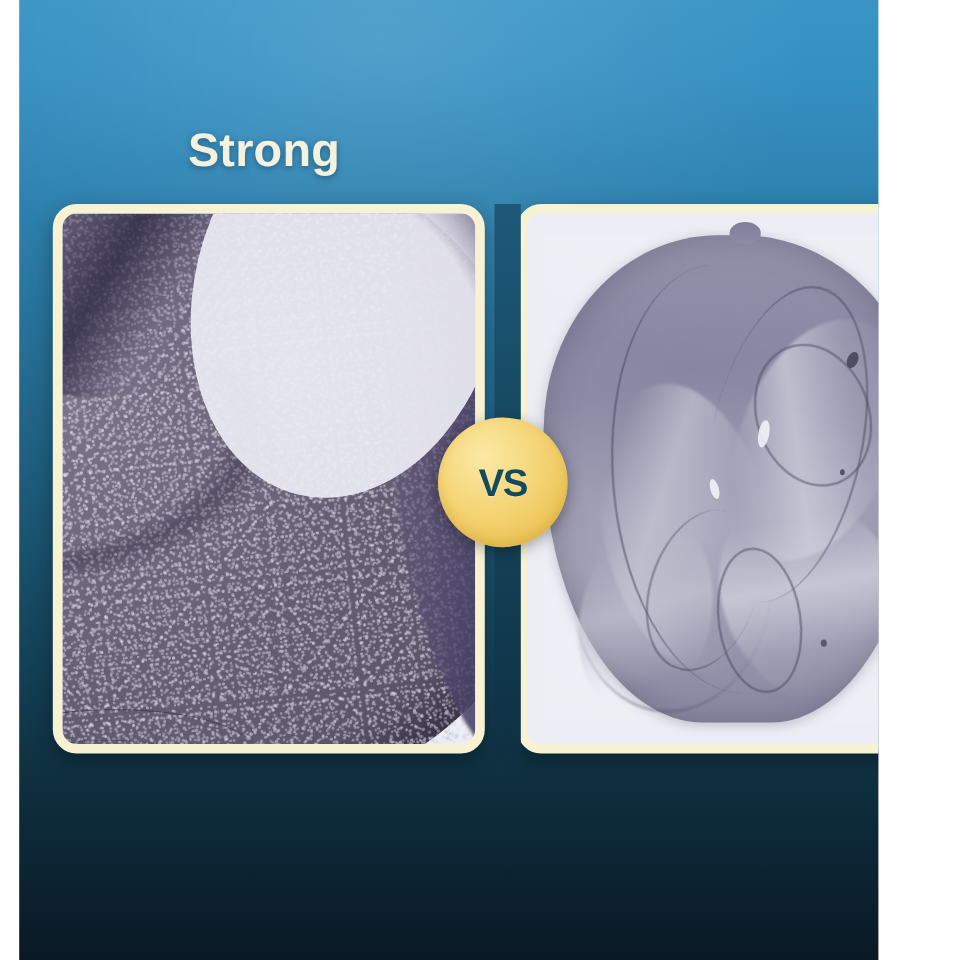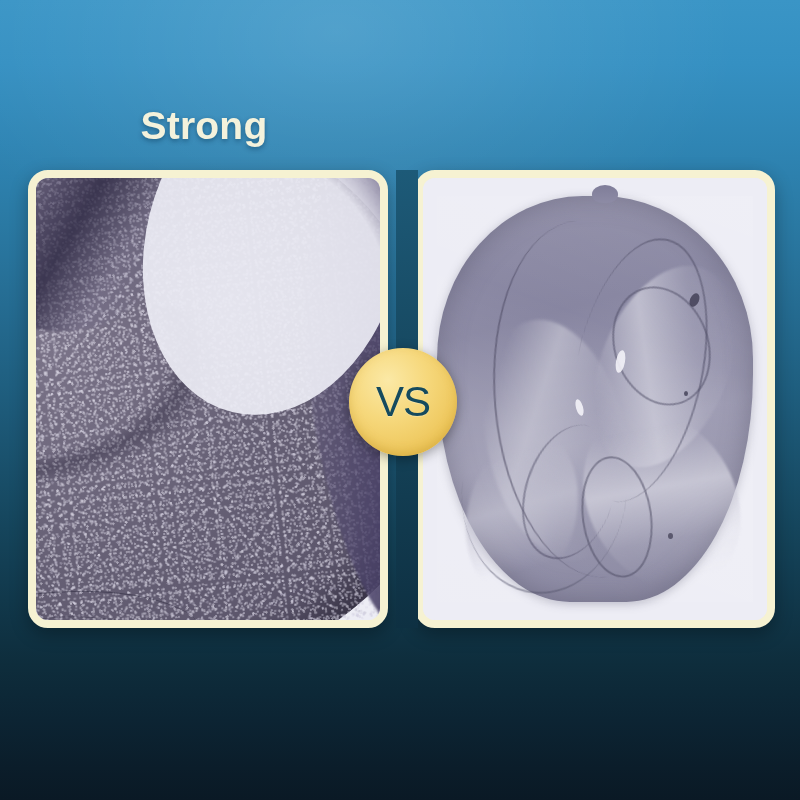--- a/index.html
+++ b/index.html
@@ -7,37 +7,38 @@
 
   html, body {
     width:800px; height:800px;
     font-family:"Liberation Sans", sans-serif;
     overflow:hidden;
   }
 
   
   #stage{
     position:relative;
-    width:800px; height:800px;
+    width:716px; height:800px;
     background:
       linear-gradient(180deg,
         #3a95c6 0%,
         #3590c2 8%,
         #2f85b4 18%,
         #2a79a3 28%,
         #256c92 38%,
         #1f5f80 48%,
         #1a526e 57%,
         #15455c 66%,
         #11384b 75%,
         #0e2d3c 83%,
         #0c2433 90%,
         #0b1d2a 96%,
         #0a1925 100%);
     overflow:hidden;
+    margin-left:16px;
   }
   
   #stage::before{
     content:"";
     position:absolute; inset:0;
     background:radial-gradient(ellipse 70% 45% at 42% 4%,
                 rgba(255,255,255,.13) 0%,
                 rgba(255,255,255,.05) 40%,
                 rgba(255,255,255,0) 72%);
     pointer-events:none;
@@ -262,22 +263,22 @@
     position:absolute;
     left:349px; top:348px;
     width:108px; height:108px;
     border-radius:50%;
     background:radial-gradient(circle at 36% 30%, #fbe9a6 0%, #f6d87c 38%, #eec75c 72%, #e4b845 100%);
     box-shadow:0 3px 12px rgba(0,0,0,.35), inset 0 -4px 10px rgba(190,145,40,.35);
     display:flex; align-items:center; justify-content:center;
     z-index:8;
   }
   #vs-label{
-    font-size:42px;
-    font-weight:normal;
+    font-size:32px;
+    font-weight:bold;
     color:#154a5e;
     letter-spacing:-1px;
     line-height:1;
     text-shadow:0 1px 0 rgba(255,255,255,.25);
     user-select:none;
   }
 </style>
 </head>
 <body>
 

